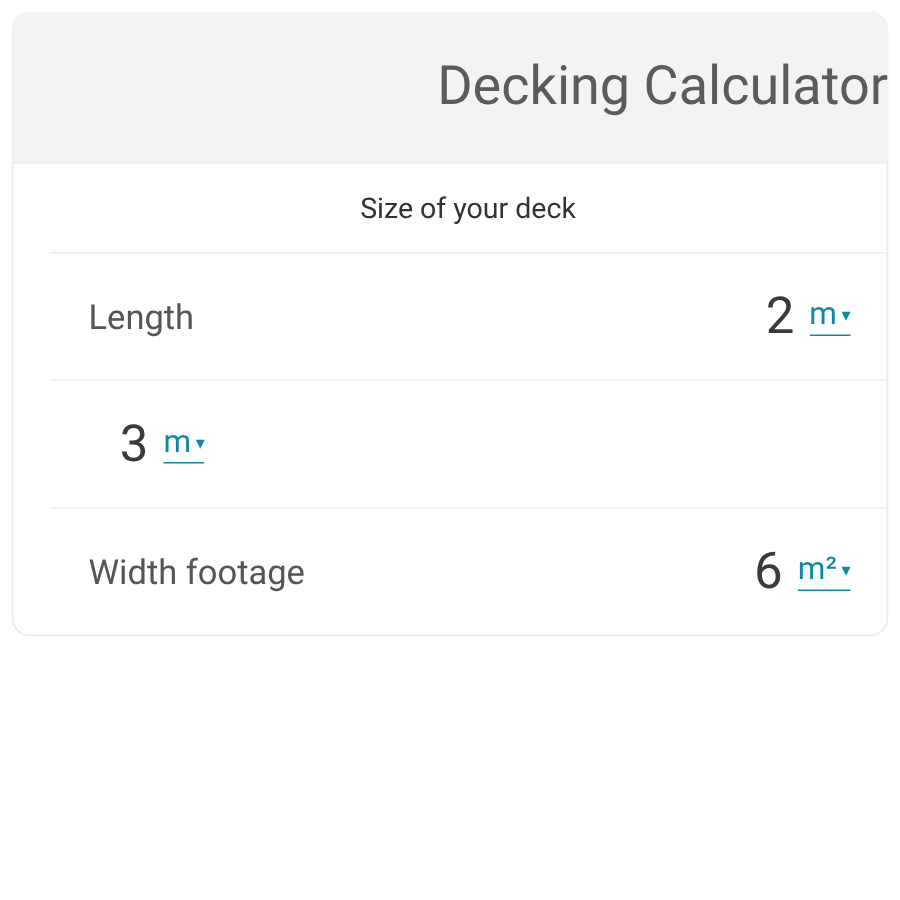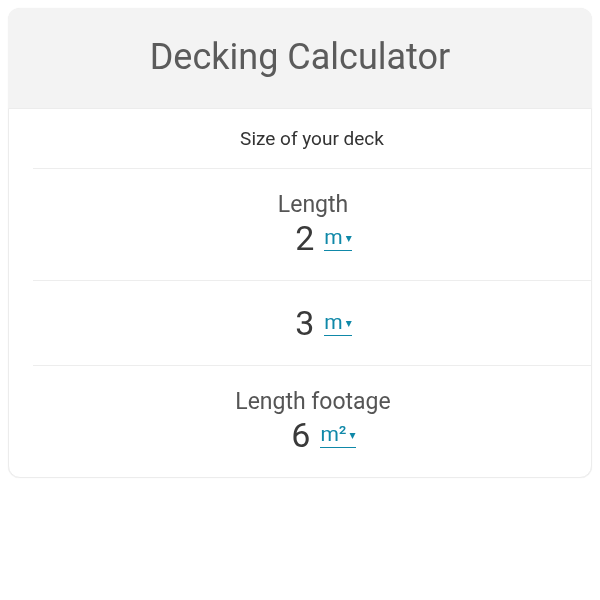--- a/index.html
+++ b/index.html
@@ -15,21 +15,21 @@
       overflow: hidden;
     }
     .card {
       background: #f3f3f3;
       border-radius: 12px;
       margin: 8px;
       box-shadow: 0 0 1px rgba(0,0,0,0.1);
     }
     .header {
       padding: 28px 0 30px 0;
-      text-align: center;
+      text-align: right;
     }
     .title {
       font-size: 36px;
       font-weight: 400;
       color: #5b5b5b;
     }
     .body {
       background: #ffffff;
       border: 1px solid #ececec;
       border-radius: 0 0 12px 12px;
@@ -42,21 +42,20 @@
       color: #333333;
       font-weight: 400;
       border-bottom: 1px solid #ededed;
     }
     .row {
       display: flex;
       align-items: center;
       justify-content: space-between;
       padding: 22px 24px 22px 26px;
       border-bottom: 1px solid #ededed;
-      flex-direction: column;
     }
     .row:last-child {
       border-bottom: none;
     }
     .label {
       font-size: 23px;
       color: #555555;
       font-weight: 400;
     }
     .value-group {
@@ -116,21 +115,21 @@
       <div class="value-group">
         <div class="value">3</div>
         <div class="unit-select">
           <span class="unit-text">m</span>
           <span class="dropdown-arrow">▾</span>
         </div>
       </div>
     </div>
 
     <div class="row">
-      <div class="label">Length footage</div>
+      <div class="label">Width footage</div>
       <div class="value-group">
         <div class="value">6</div>
         <div class="unit-select">
           <span class="unit-text">m²</span>
           <span class="dropdown-arrow">▾</span>
         </div>
       </div>
     </div>
 
   </div>

